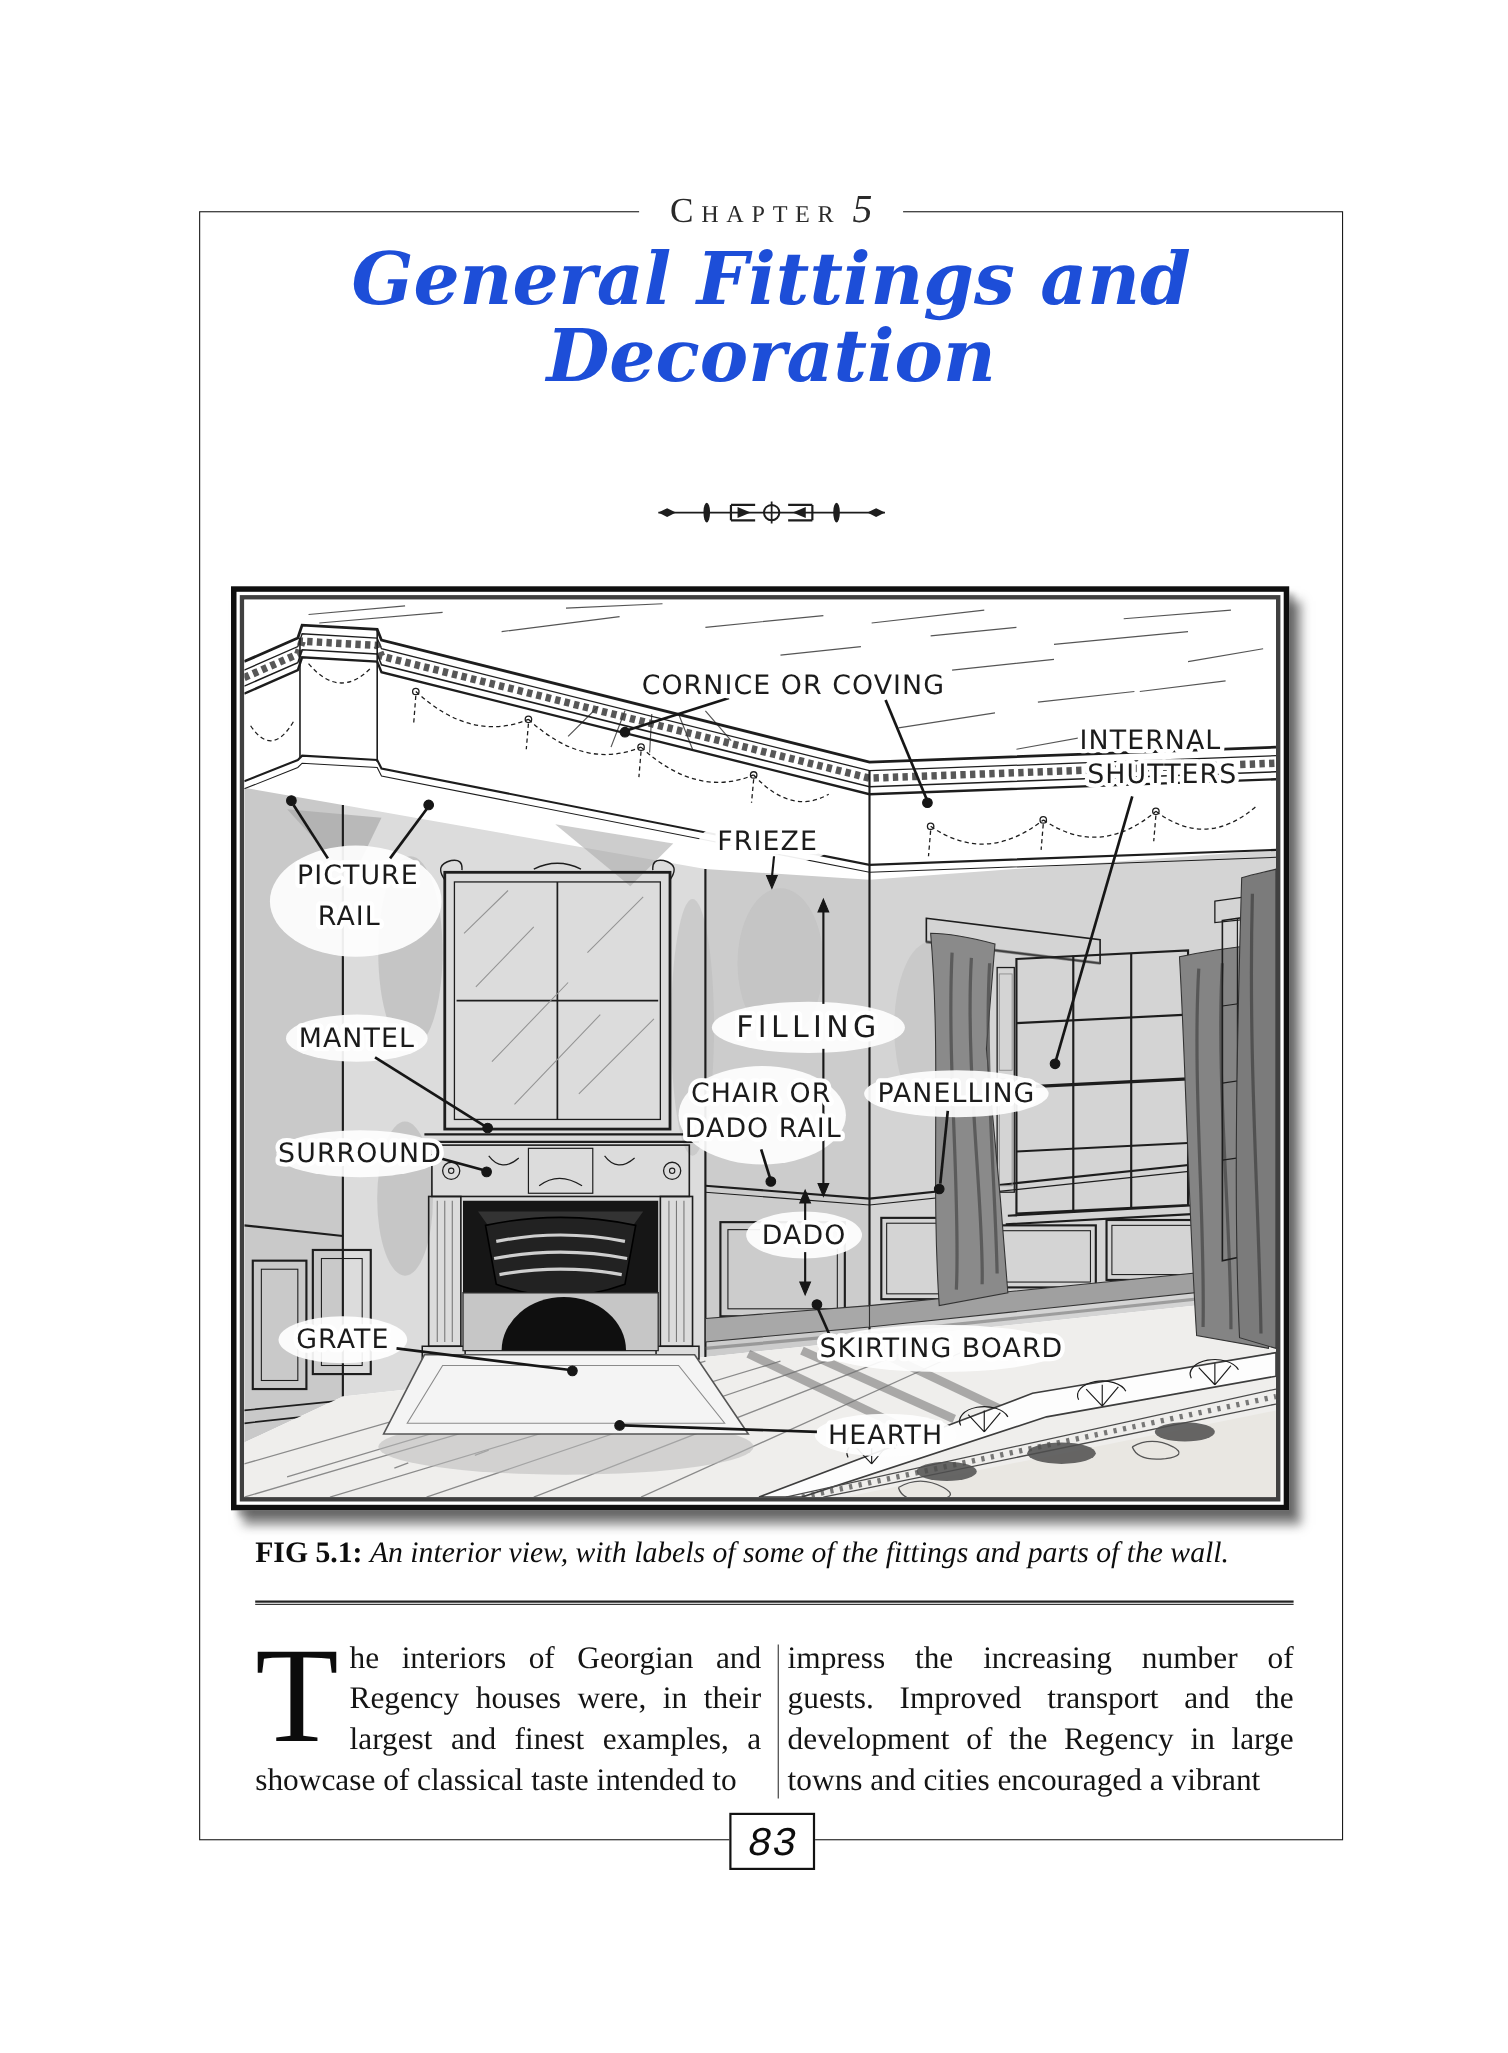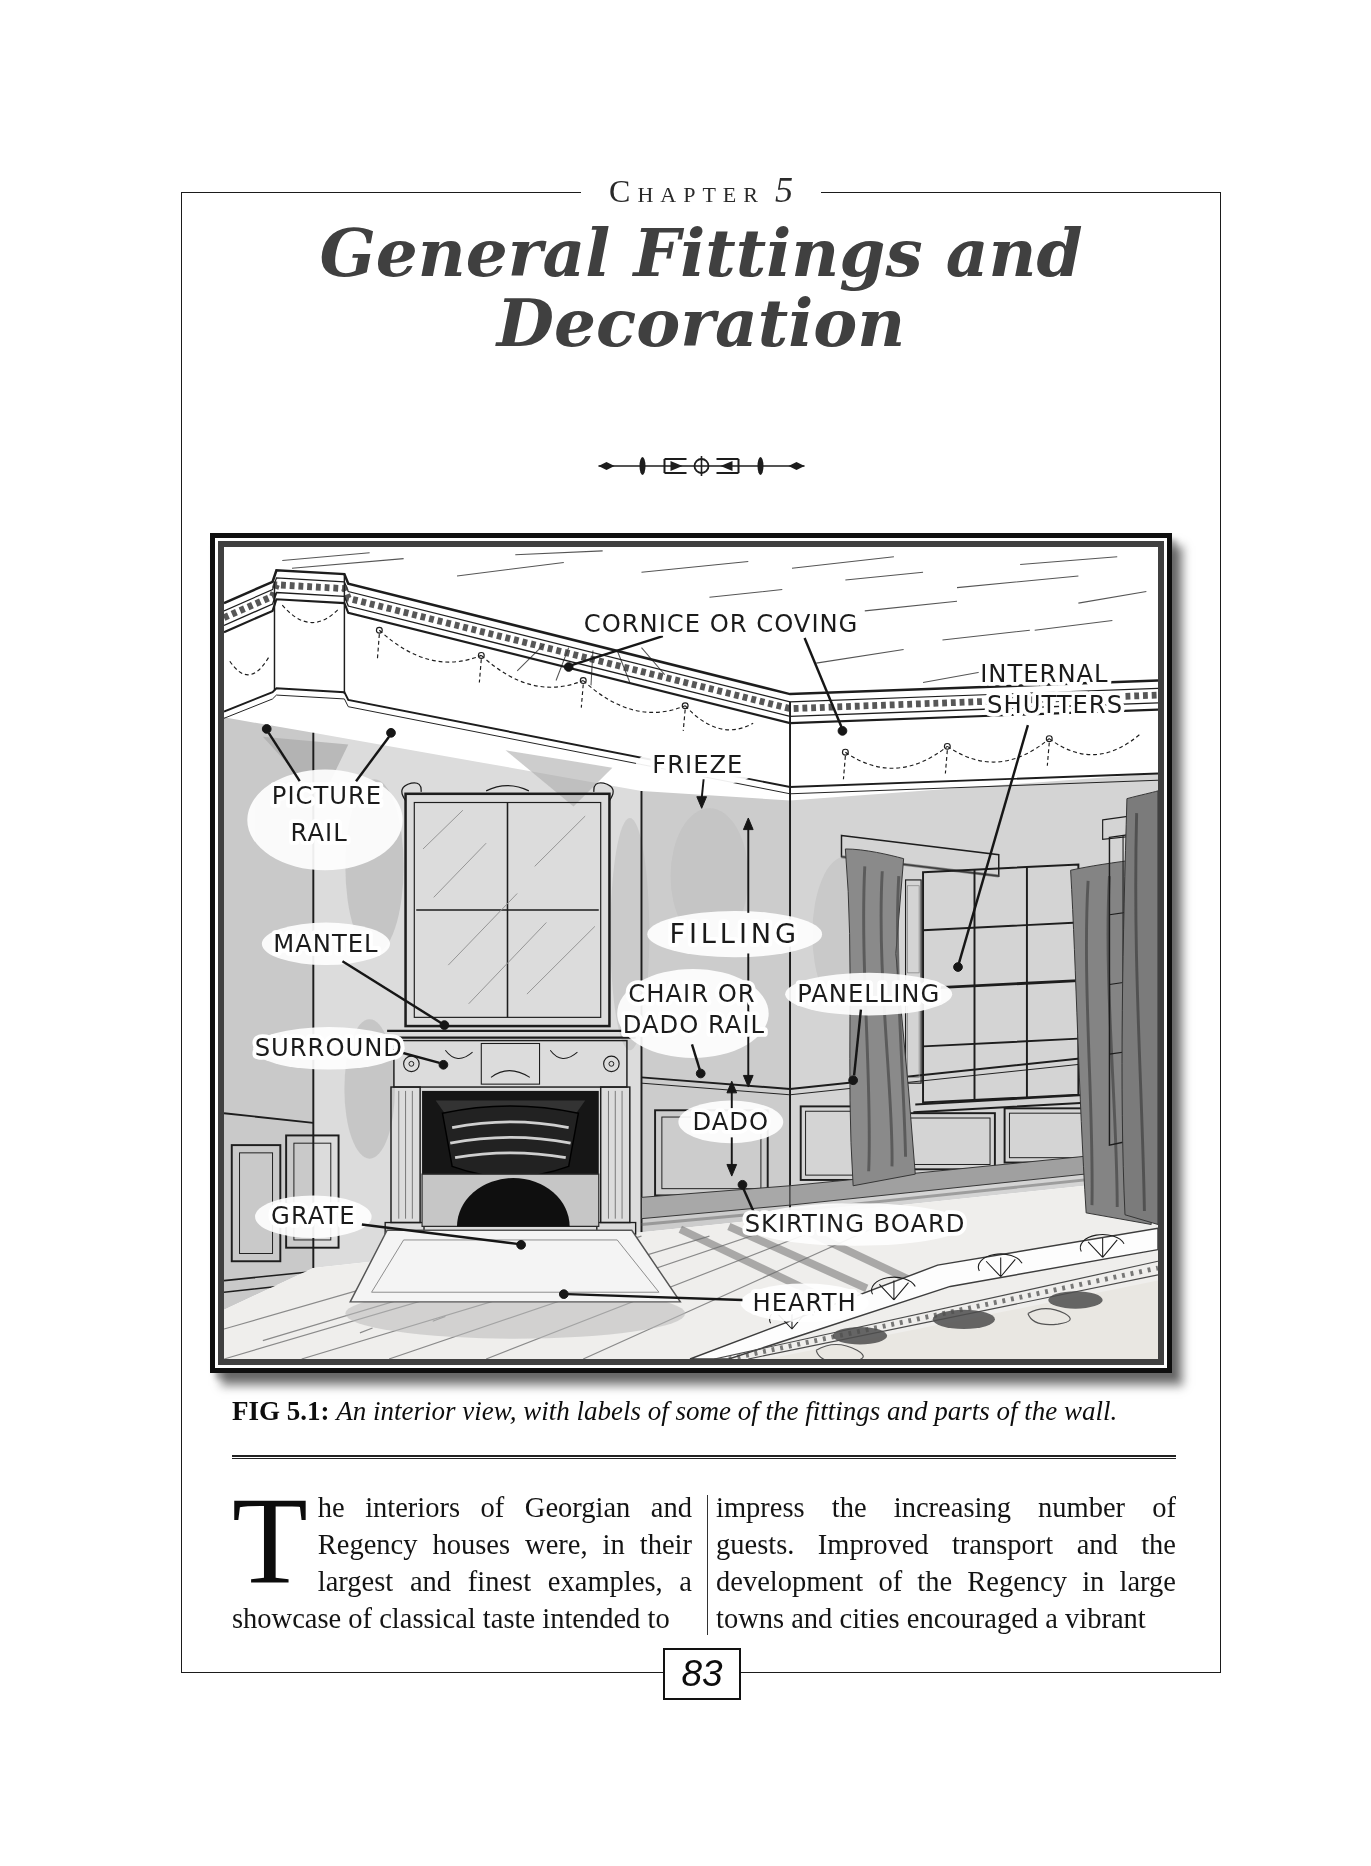--- a/index.html
+++ b/index.html
@@ -8,47 +8,47 @@
   .frame{position:absolute;left:181px;top:192px;width:1040px;height:1481px;
          border:1.8px solid #1b1b1b;box-sizing:border-box;}
   
   .chapter{position:absolute;top:-24px;left:0;right:0;text-align:center;}
   .chapter-inner{display:inline-block;background:#ffffff;padding:0 28px;line-height:42px;}
   .chapter-word{font-variant:small-caps;letter-spacing:7px;font-size:32px;color:#2a2a2a;}
   .chapter-num{font-style:italic;font-size:36px;color:#2a2a2a;padding-left:10px;}
   
   .title{position:absolute;top:26px;left:0;right:0;text-align:center;
          font-family:"DejaVu Serif",serif;font-style:italic;font-weight:700;
-         font-size:66px;line-height:1.06;color:#404040;}
+         font-size:66px;line-height:1.06;color:#1d4ed8;}
   
   .ornament{position:absolute;top:260px;left:0;right:0;text-align:center;}
   .orn{width:215px;height:26px;}
   
   .figure-outer{position:absolute;left:28px;top:340px;width:962px;height:840px;
       box-sizing:border-box;border:5px solid #0f0f0f;padding:3px;background:#fff;
       box-shadow:11px 13px 9px rgba(35,35,35,.55), 5px 6px 5px rgba(35,35,35,.3);}
-  .figure-inner{width:100%;height:100%;box-sizing:border-box;border:6px solid #404040;overflow:hidden;}
+  .figure-inner{width:100%;height:100%;box-sizing:border-box;border:4px solid #404040;overflow:hidden;}
   .illus{display:block;width:100%;height:100%;}
   
   .caption{position:absolute;left:50px;top:1203px;width:948px;font-size:27px;color:#0d0d0d;}
   .caption .cap-label{font-weight:700;}
   .caption .cap-text{font-style:italic;text-align:center;}
   .rule{position:absolute;left:50px;top:1262px;width:944px;height:4px;
         border-top:2.2px solid #222;border-bottom:1.2px solid #222;box-sizing:border-box;}
   
   .col{position:absolute;top:1296px;width:460px;text-align:justify;
        font-size:28.5px;line-height:37px;color:#141414;}
   .col-left{left:50px;}
   .col-right{left:534px;}
   .divider{position:absolute;left:525px;top:1302px;height:140px;border-left:1.8px solid #333;}
   .drop{float:left;font-size:124px;line-height:98px;padding:4px 10px 0 0;color:#0c0c0c;}
   
   .pagenum-box{position:absolute;left:481px;top:1455px;width:78px;height:52px;background:#fff;
-      border:2.5px solid #121212;box-sizing:border-box;display:flex;align-items:center;justify-content:center;
-      font-family:Liberation Sans, sans-serif;font-style:italic;font-size:37px;color:#0d0d0d;}
+      border:2.5px solid #121212;box-sizing:border-box;display:flex;align-items:flex-end;justify-content:center;
+      font-family:Liberation Mono, monospace;font-style:italic;font-size:37px;color:#0d0d0d;}
   
   .lbl{font-family:"DejaVu Sans",sans-serif;font-size:25px;fill:#1b1b1b;letter-spacing:1px;
        paint-order:stroke;stroke:#ffffff;stroke-width:8px;stroke-linejoin:round;text-anchor:middle;}
   .lbl-big{font-size:28px;letter-spacing:4px;}
   .ink{stroke:#1d1d1d;fill:none;}
 </style>
 </head>
 <body>
 
 <div class="page">

